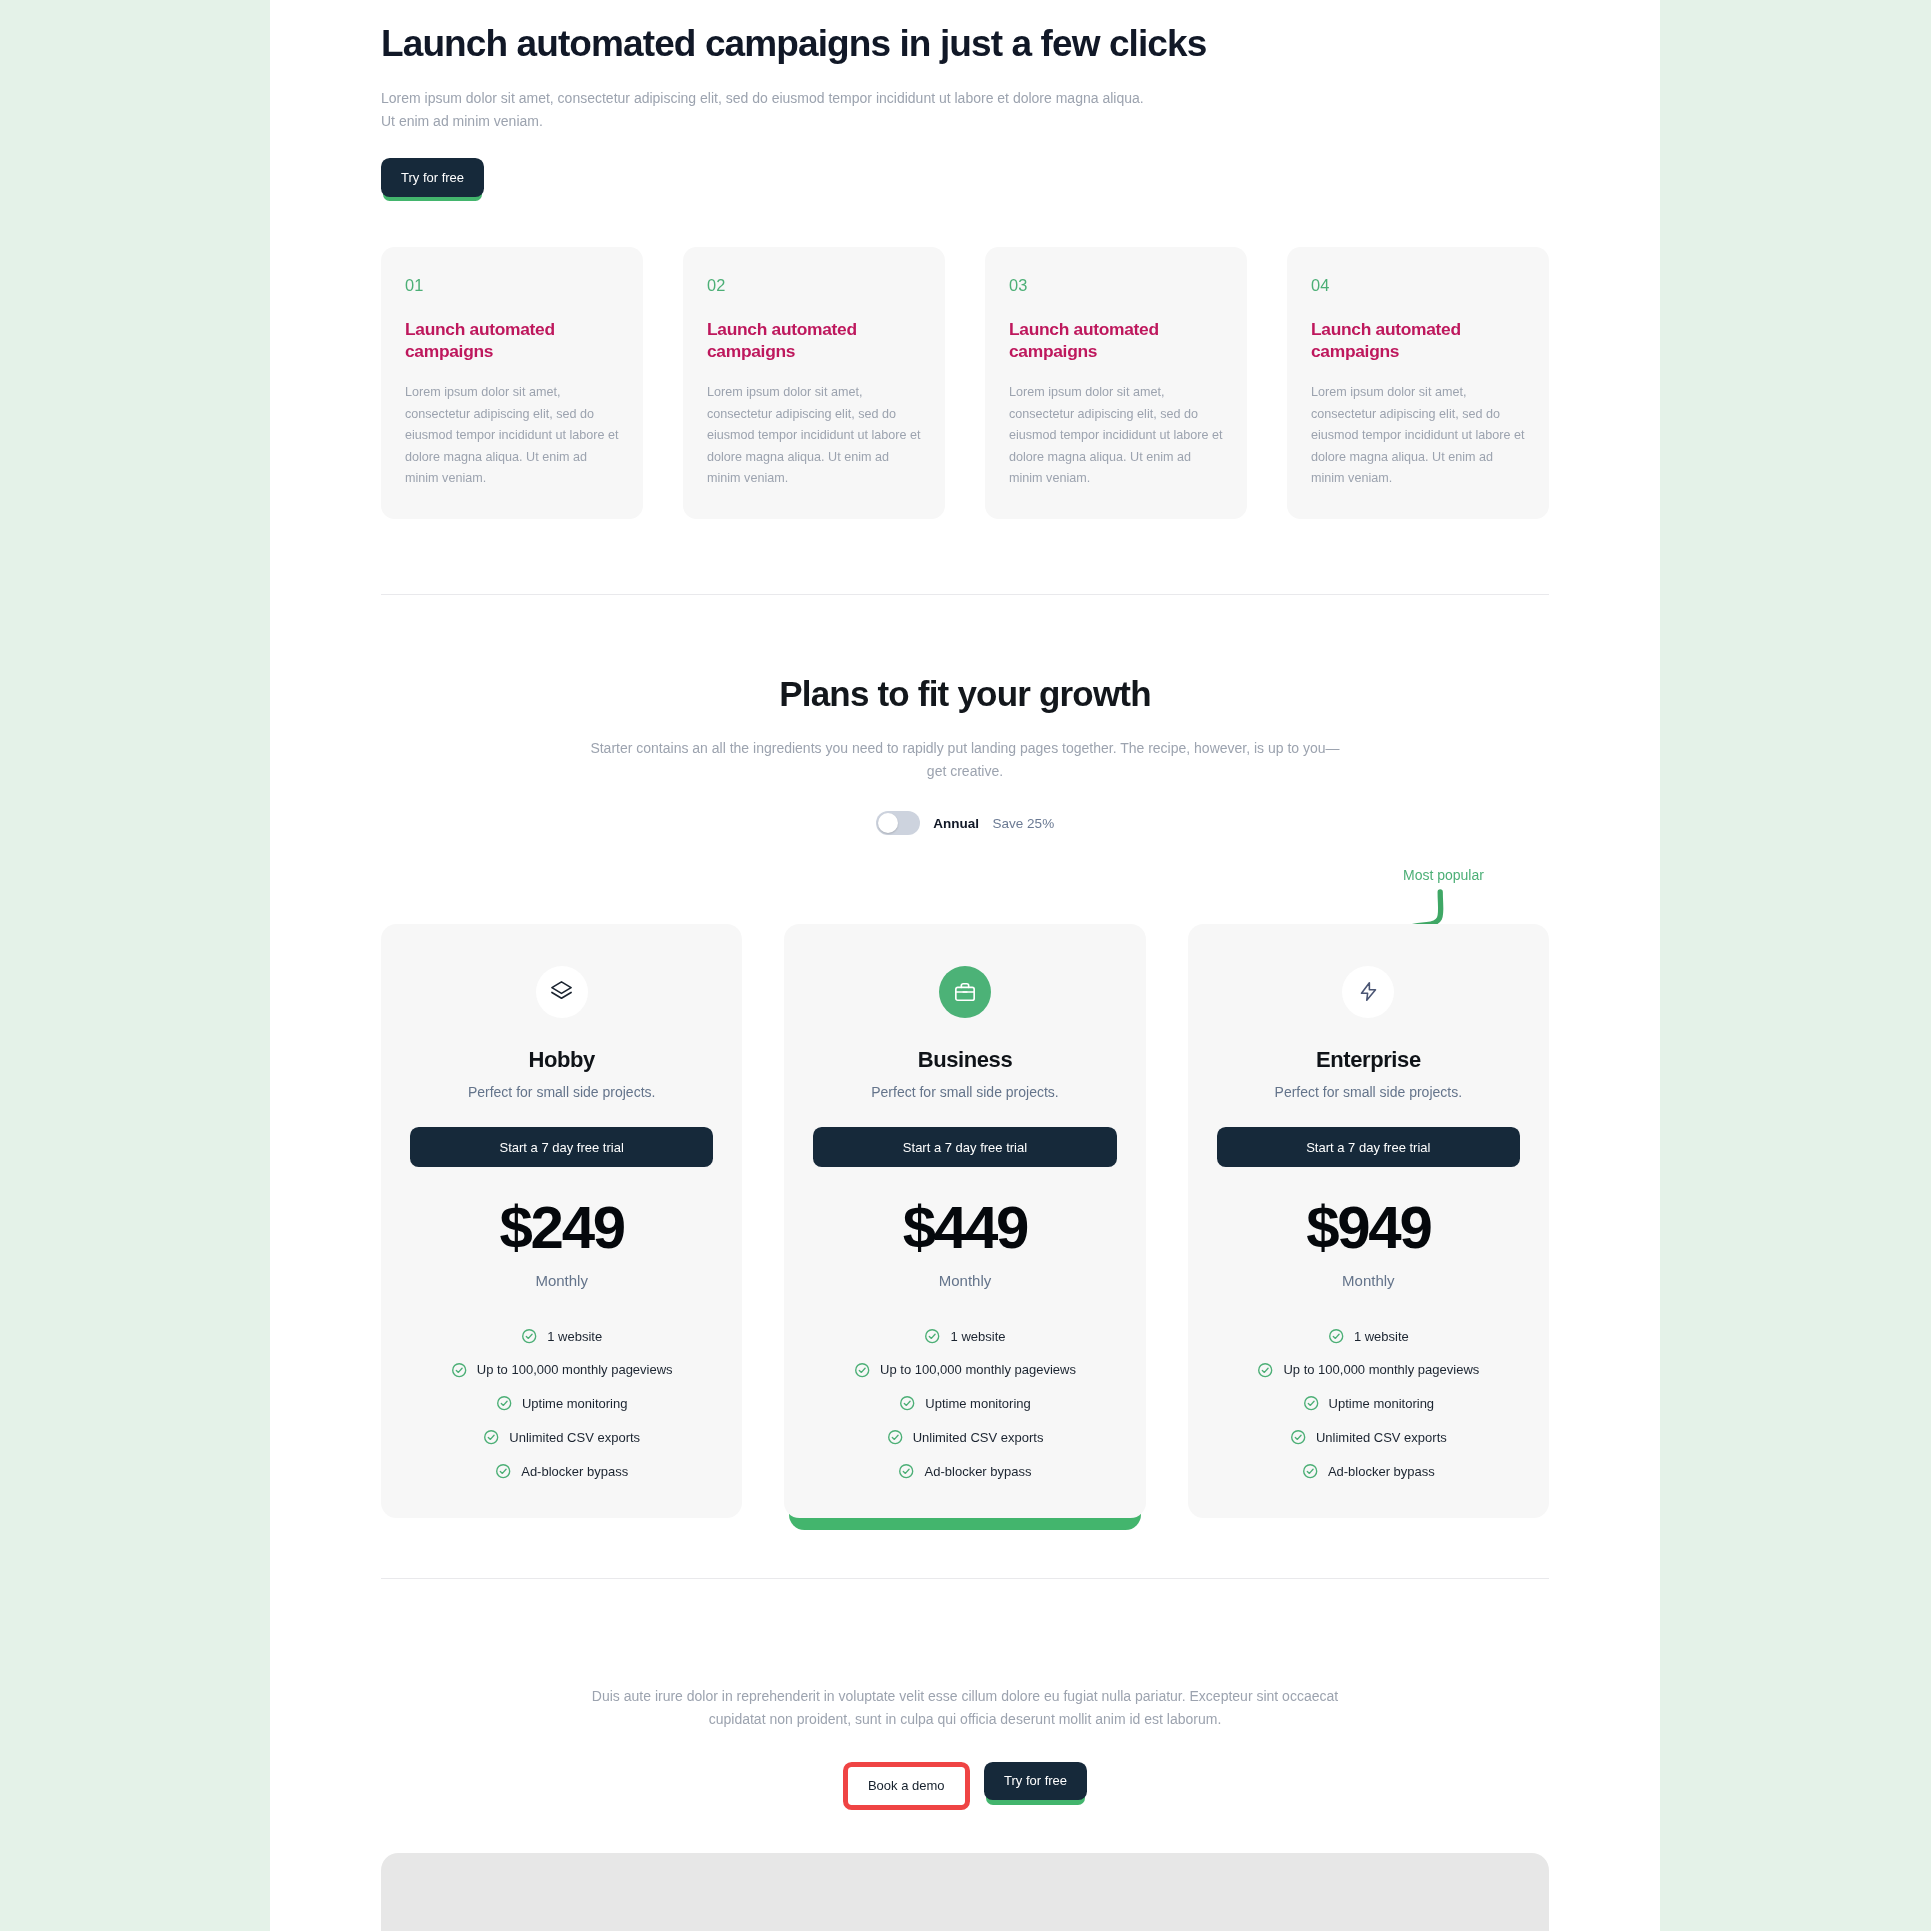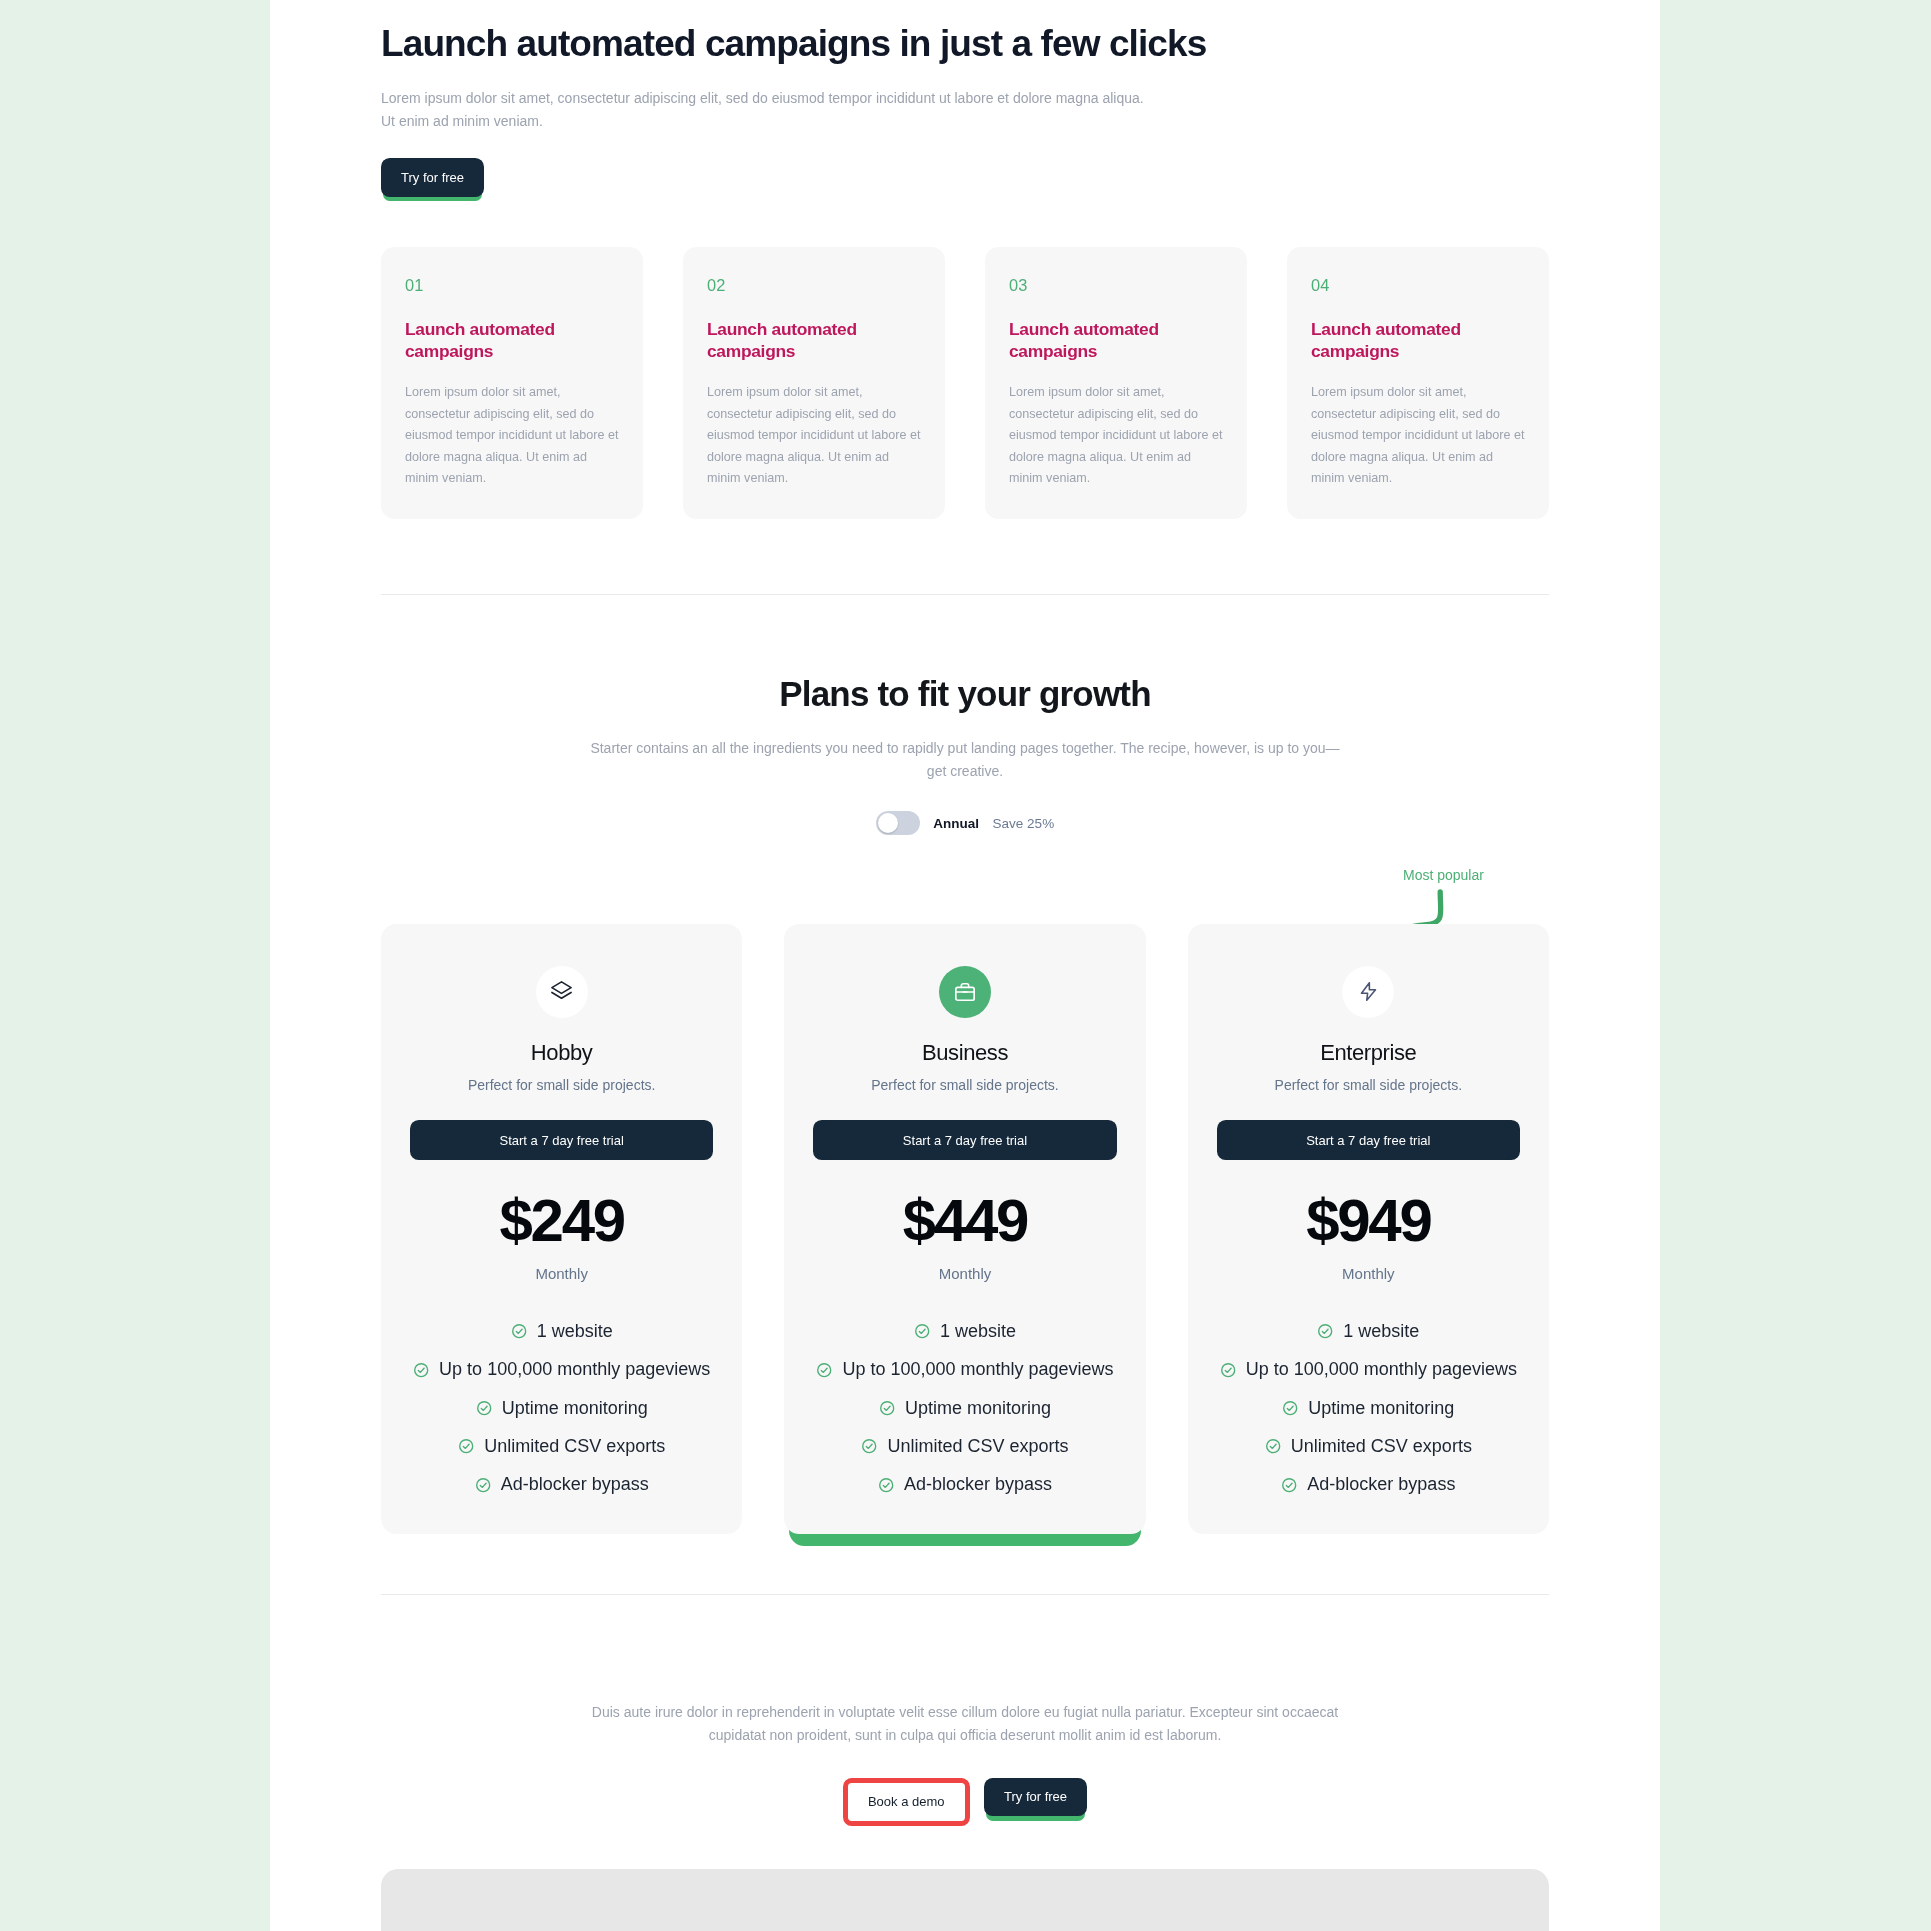--- a/index.html
+++ b/index.html
@@ -264,23 +264,23 @@
     align-items: center;
     justify-content: center;
     margin: 0 auto;
   }
 
   .plan-icon.green {
     background: #4cb277;
   }
 
   .plan-name {
-    margin-top: 22px;
+    margin-top: 29px;
     font-size: 22px;
-    font-weight: 400;
+    font-weight: 700;
     letter-spacing: -0.4px;
     color: #0f1318;
   }
 
   .plan-desc {
     margin-top: 11.6px;
     font-size: 14px;
     color: #64748b;
   }
 
@@ -316,21 +316,21 @@
   .feat-list {
     margin-top: 39px;
     list-style: none;
   }
 
   .feat {
     display: flex;
     align-items: center;
     justify-content: center;
     gap: 9.7px;
-    font-size: 18px;
+    font-size: 13px;
     color: #1b2430;
     margin-bottom: 17.4px;
   }
 
   .feat:last-child { margin-bottom: 0; }
 
   .check {
     flex: none;
     width: 16.4px;
     height: 16.4px;

